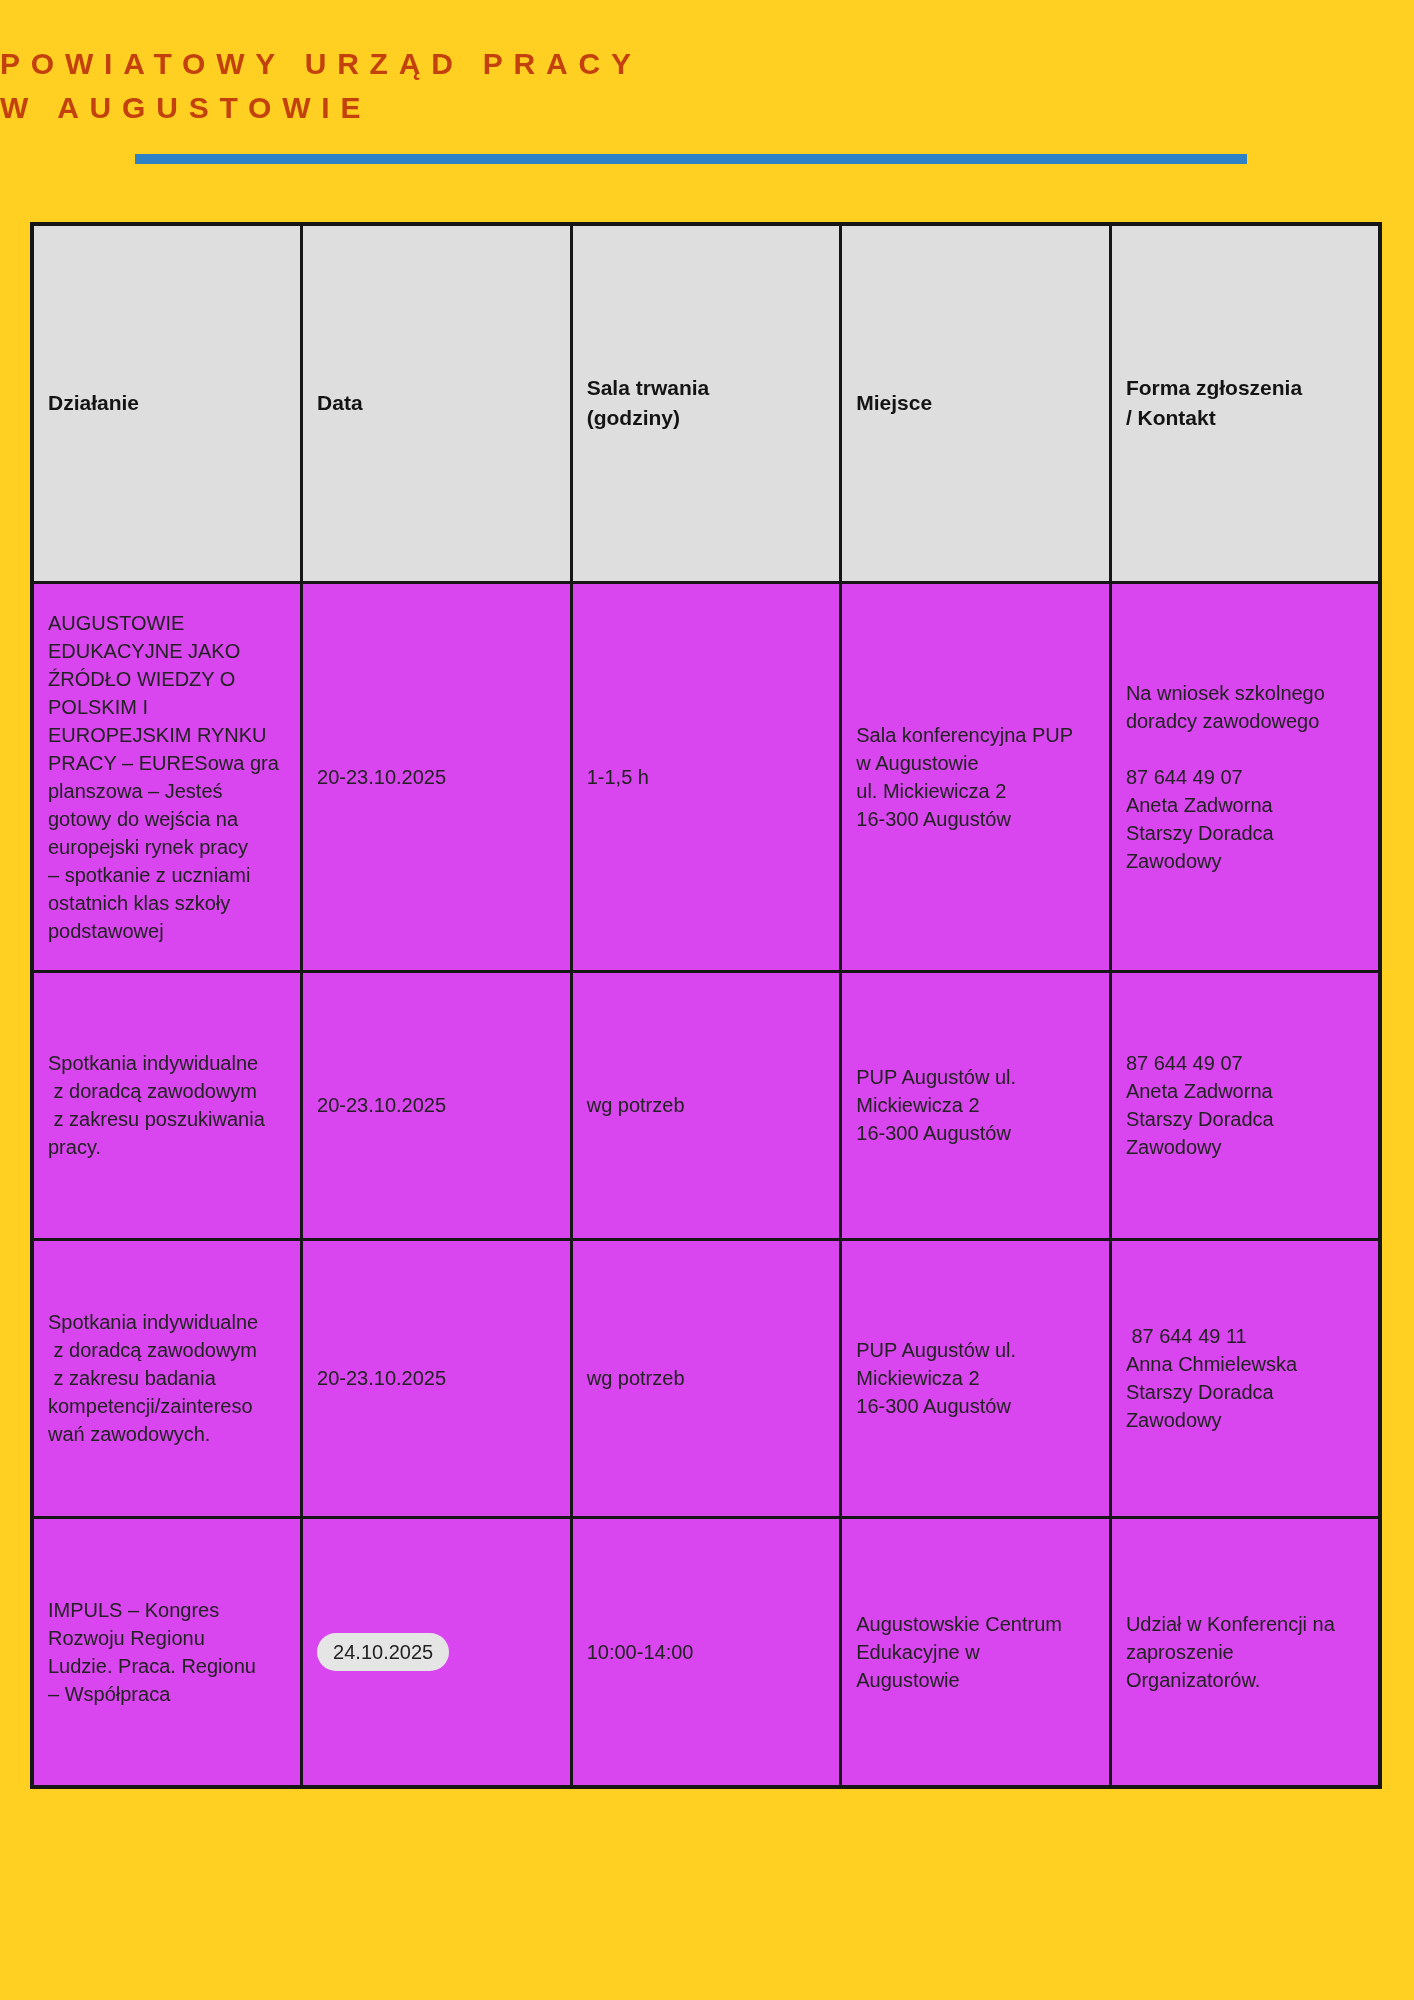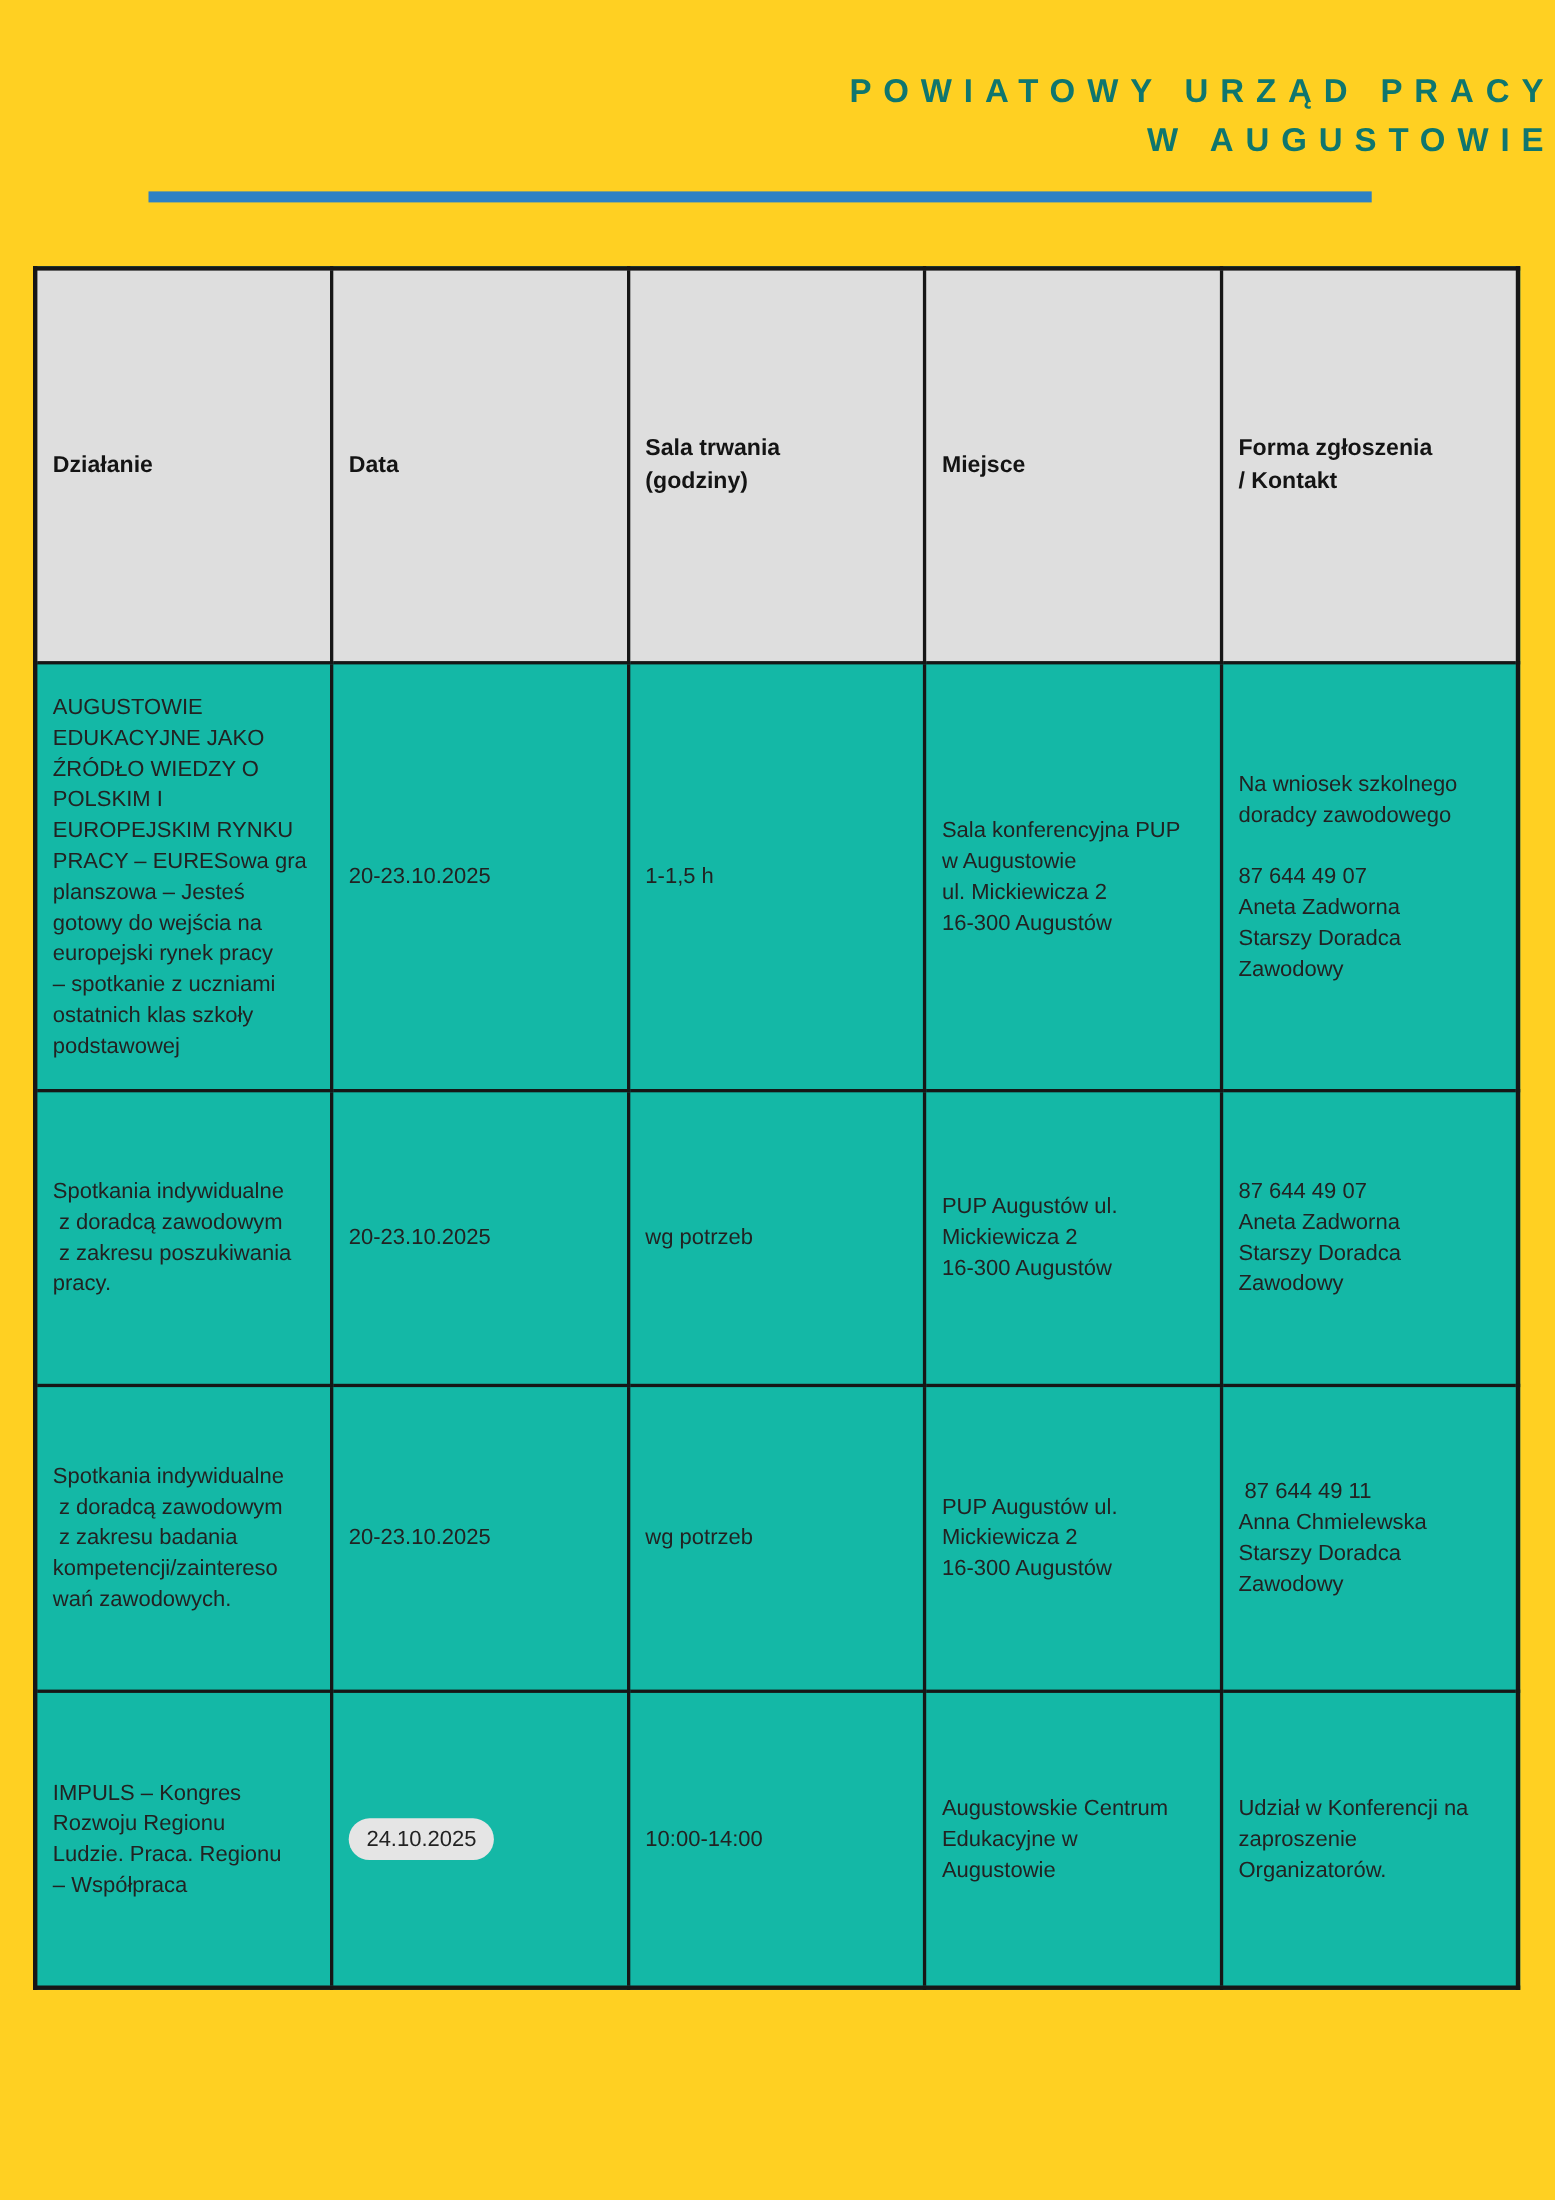--- a/index.html
+++ b/index.html
@@ -4,41 +4,41 @@
 <style>
   html, body { margin: 0; padding: 0; }
   body {
     width: 1414px;
     height: 2000px;
     background: #FFD022;
     font-family: "Liberation Sans", sans-serif;
     overflow: hidden;
   }
   .banner {
-    padding-top: 62px;
-    text-align: right;
-    color: #0f766e;
+    padding-top: 42px;
+    text-align: left;
+    color: #c2410c;
     font-weight: bold;
     font-size: 30px;
     line-height: 44px;
     letter-spacing: 0.36em;
     white-space: nowrap;
   }
   .divider {
     width: 1112px;
     height: 10px;
     background: #2E81C4;
     margin: 24px 0 0 135px;
   }
   table.events {
     border-collapse: collapse;
     table-layout: fixed;
     width: 1352px;
     margin: 58px 0 0 30px;
-    background: #14b8a6;
+    background: #d946ef;
     border: 4px solid #161616;
   }
   table.events col { width: 20%; }
   th, td {
     border: 3px solid #161616;
     vertical-align: middle;
     text-align: left;
     padding: 0 10px 0 14px;
   }
   thead tr { height: 358px; }

